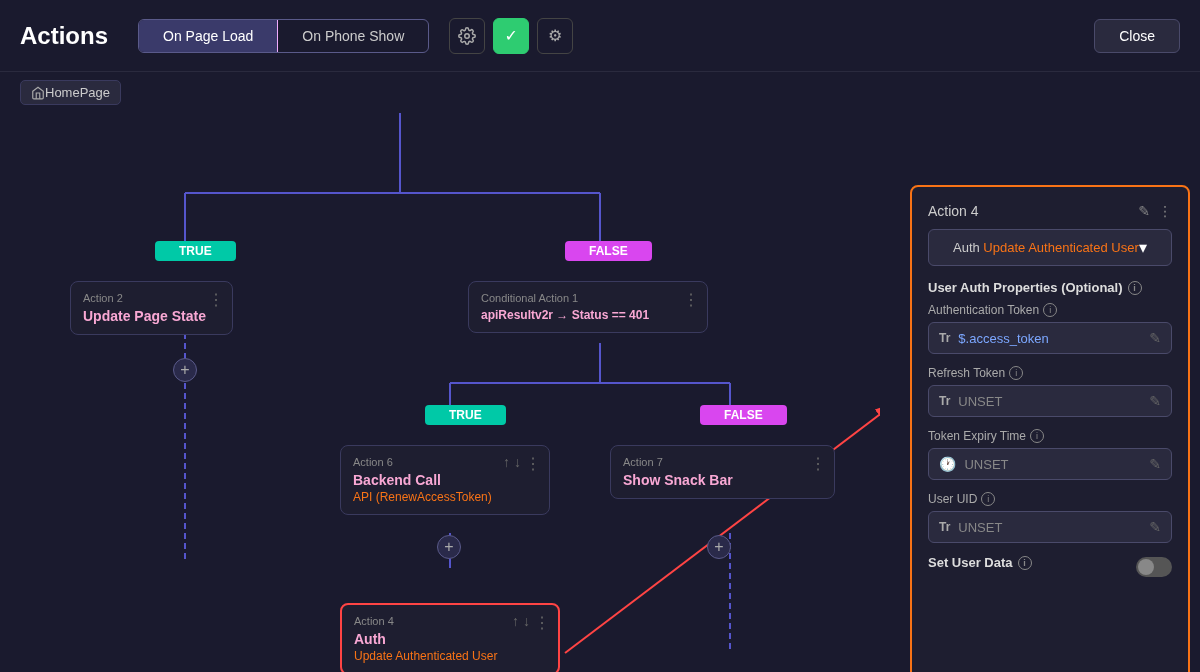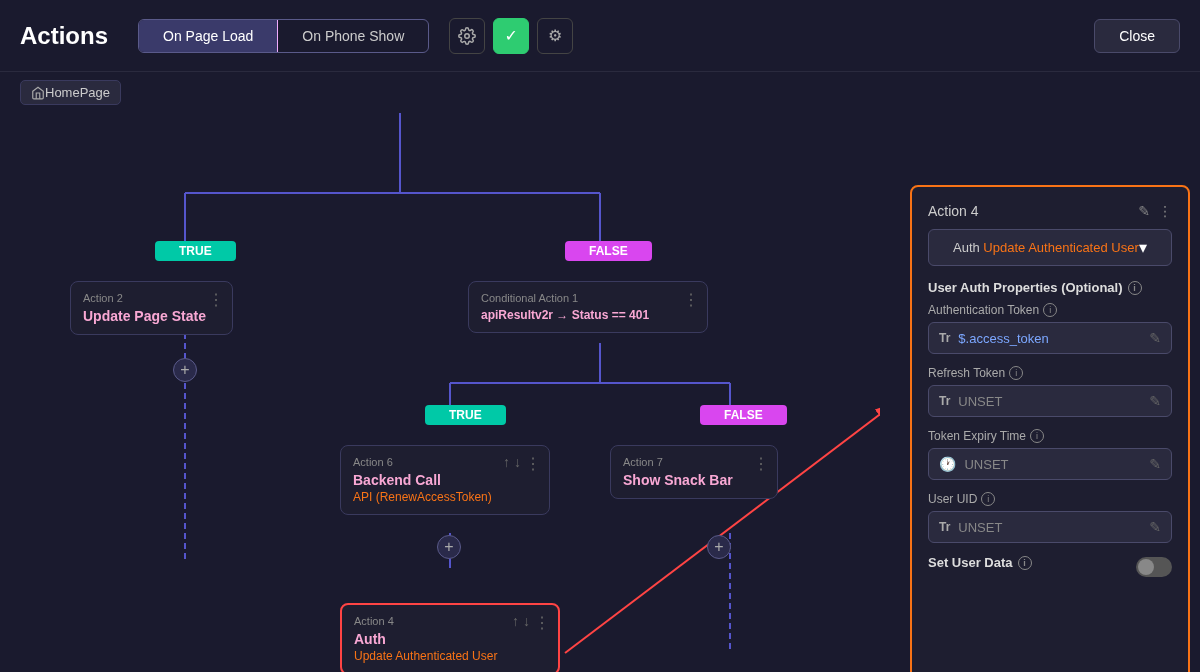--- a/index.html
+++ b/index.html
@@ -450,21 +450,21 @@
       <div class="node-label">Action 6</div>
       <div class="node-title">Backend Call</div>
       <div class="node-subtitle">API (RenewAccessToken)</div>
       <div class="node-arrows">
         <span>↑</span>
         <span>↓</span>
       </div>
       <span class="node-menu">⋮</span>
     </div>
 
-    <div class="node" style="left:610px; top:332px; width:168px;padding-left:12px;">
+    <div class="node" style="left:610px; top:332px; width:225px;padding-left:12px;">
       <div class="node-label">Action 7</div>
       <div class="node-title">Show Snack Bar</div>
       <span class="node-menu">⋮</span>
     </div>
 
     <div style="position:absolute; left:437px; top:422px;">
       <div class="plus-btn">+</div>
     </div>
 
     <div style="position:absolute; left:707px; top:422px;">

